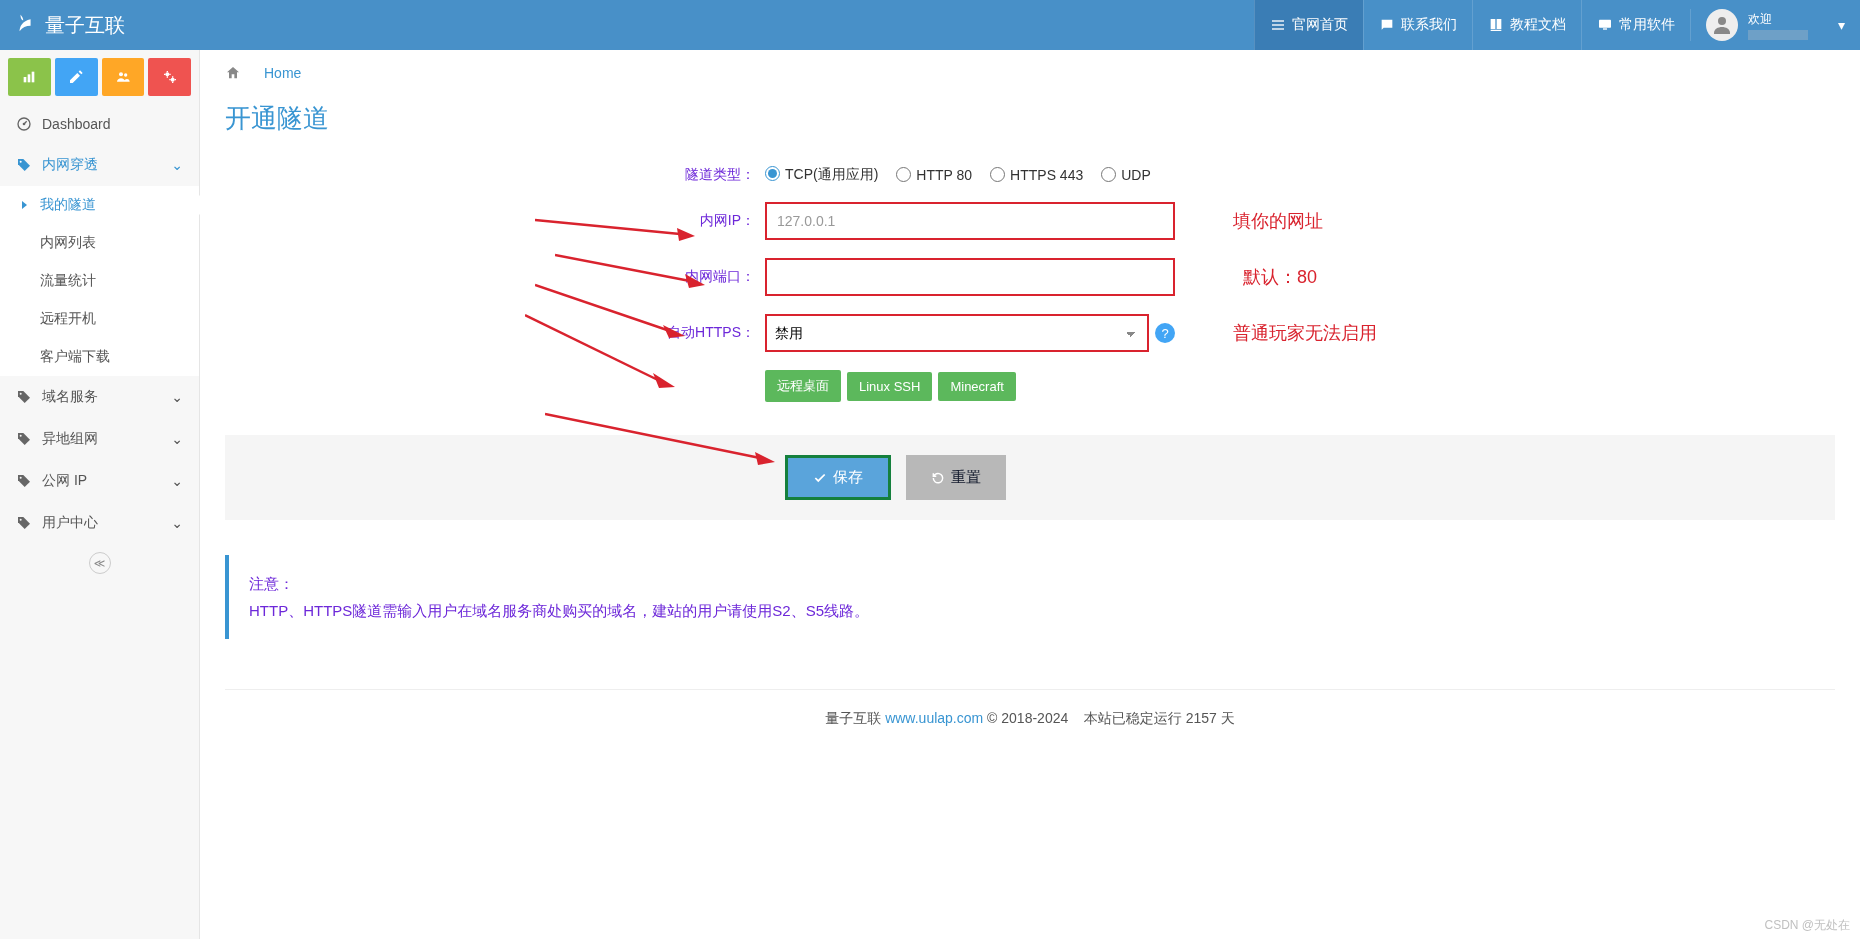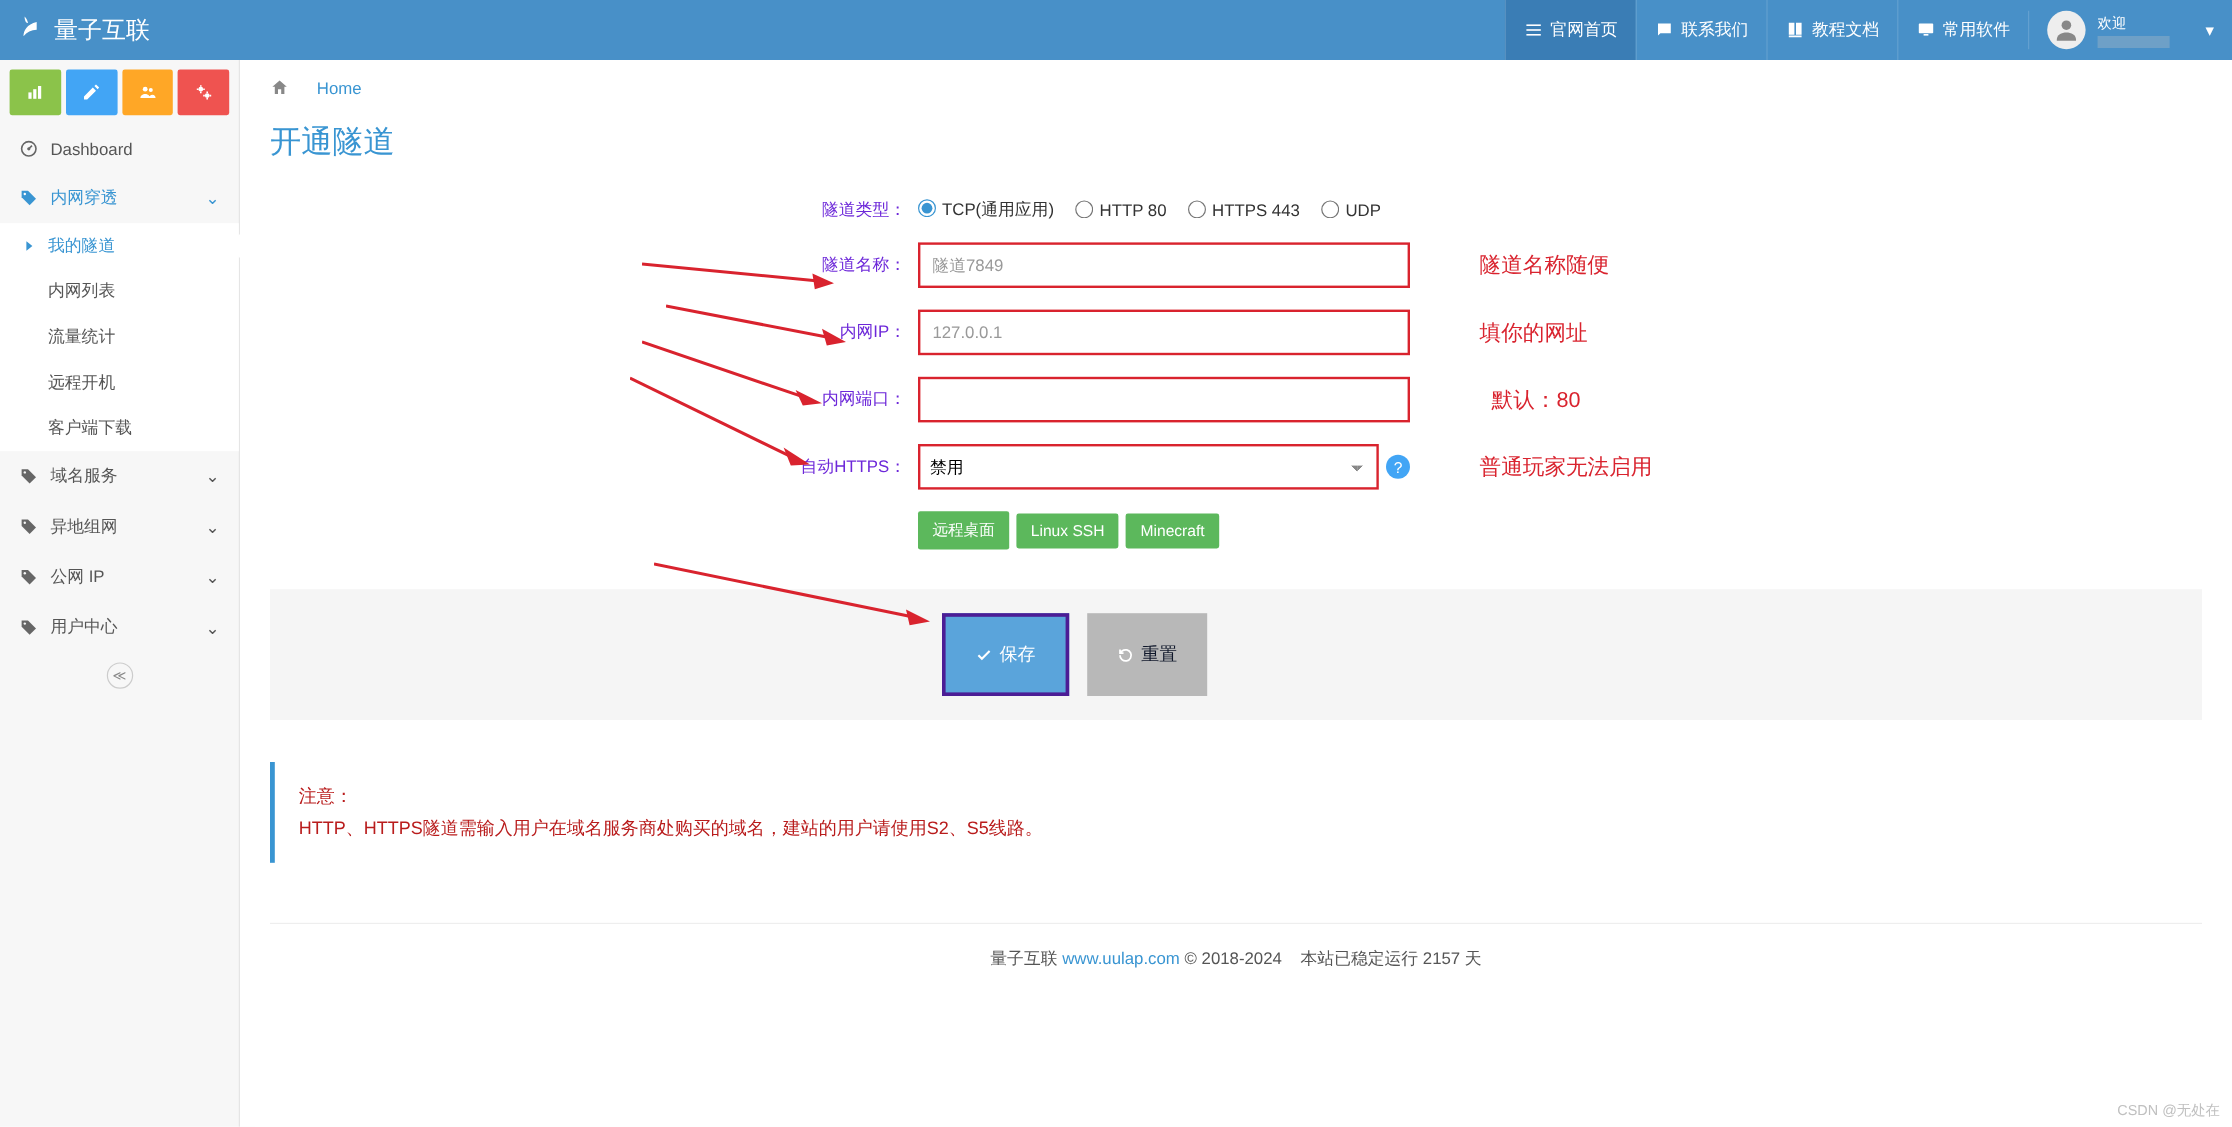--- a/index.html
+++ b/index.html
@@ -52,24 +52,24 @@
     .text-input { width: 100%; height: 38px; padding: 0 10px; border: 2px solid #d9232e; outline: none; font-size: 14px; }
     .text-input::placeholder { color: #999; }
     .select-input { width: 100%; height: 38px; padding: 0 8px; border: 2px solid #d9232e; outline: none; font-size: 14px; background:#fff; appearance:none; -webkit-appearance:none; background-image: linear-gradient(45deg, transparent 50%, #888 50%), linear-gradient(135deg, #888 50%, transparent 50%); background-position: calc(100% - 16px) 16px, calc(100% - 11px) 16px; background-size: 5px 5px; background-repeat: no-repeat;}
     .help-icon { width: 20px; height: 20px; border-radius: 50%; background: #42a5f5; color: #fff; display: flex; align-items: center; justify-content: center; font-size: 13px; cursor:pointer; flex-shrink:0; }
     .annotation { color: #d9232e; font-size: 18px; padding-left: 30px; white-space:nowrap; position:absolute; left:978px;}
     
     .preset-row { display:flex; gap:6px; }
     .preset-btn { background: #5cb85c; color: #fff; padding: 7px 12px; border: none; cursor: pointer; font-size: 13px; border-radius:2px; }
     
     .action-bar { background: #f5f5f5; padding: 20px 0; margin-top: 15px; display:flex; gap:15px; padding-left: 560px; position:relative;}
-    .btn-save { background: #5aa4db; color: #fff; border: 3px solid #4c1d95; padding: 22px 25px; cursor: pointer; font-size: 15px; display:flex; align-items:center; gap:6px; }
+    .btn-save { background: #5aa4db; color: #fff; border: 3px solid #15803d; padding: 10px 25px; cursor: pointer; font-size: 15px; display:flex; align-items:center; gap:6px; }
     .btn-reset { background: #b8b8b8; color: #0f172a; border: none; padding: 12px 25px; cursor: pointer; font-size: 15px; display:flex; align-items:center; gap:6px;}
     
-    .notice-box { border-left: 4px solid #3995d2; padding: 15px 20px; margin-top: 35px; color: #b91c1c; line-height: 1.8; font-size: 15px;}
+    .notice-box { border-left: 4px solid #3995d2; padding: 15px 20px; margin-top: 35px; color: #6d28d9; line-height: 1.8; font-size: 15px;}
     
     .footer { text-align: center; padding: 20px 0 10px; color: #555; border-top: 1px solid #eee; margin-top: 50px;}
     .footer a { color: #3995d2; text-decoration: none; }
     .watermark { position: fixed; bottom: 5px; right: 10px; color: #c0c0c0; font-size: 12px; }
     
     
     .arrow { position: absolute; pointer-events: none; }
     .arrow svg line { stroke: #d9232e; stroke-width: 2.5; }
     .arrow svg polygon { fill: #d9232e; }
     
@@ -264,27 +264,20 @@
                 <span>HTTPS 443</span>
               </label>
             <label class="radio-item">
                 <input type="radio" name="tt" style="">
                 <span>UDP</span>
               </label>
           </div>
         </div>
       </div>
 
-      <div class="form-row">
-        <div class="form-label">隧道名称：</div>
-        <div class="form-control-wrap">
-            <input type="text" class="text-input" placeholder="隧道7849" style="">
-          </div>
-        <div class="annotation">隧道名称随便</div>
-      </div>
 
       <div class="form-row">
         <div class="form-label">内网IP：</div>
         <div class="form-control-wrap">
             <input type="text" class="text-input" placeholder="127.0.0.1" style="">
           </div>
         <div class="annotation">填你的网址</div>
       </div>
 
       <div class="form-row">

